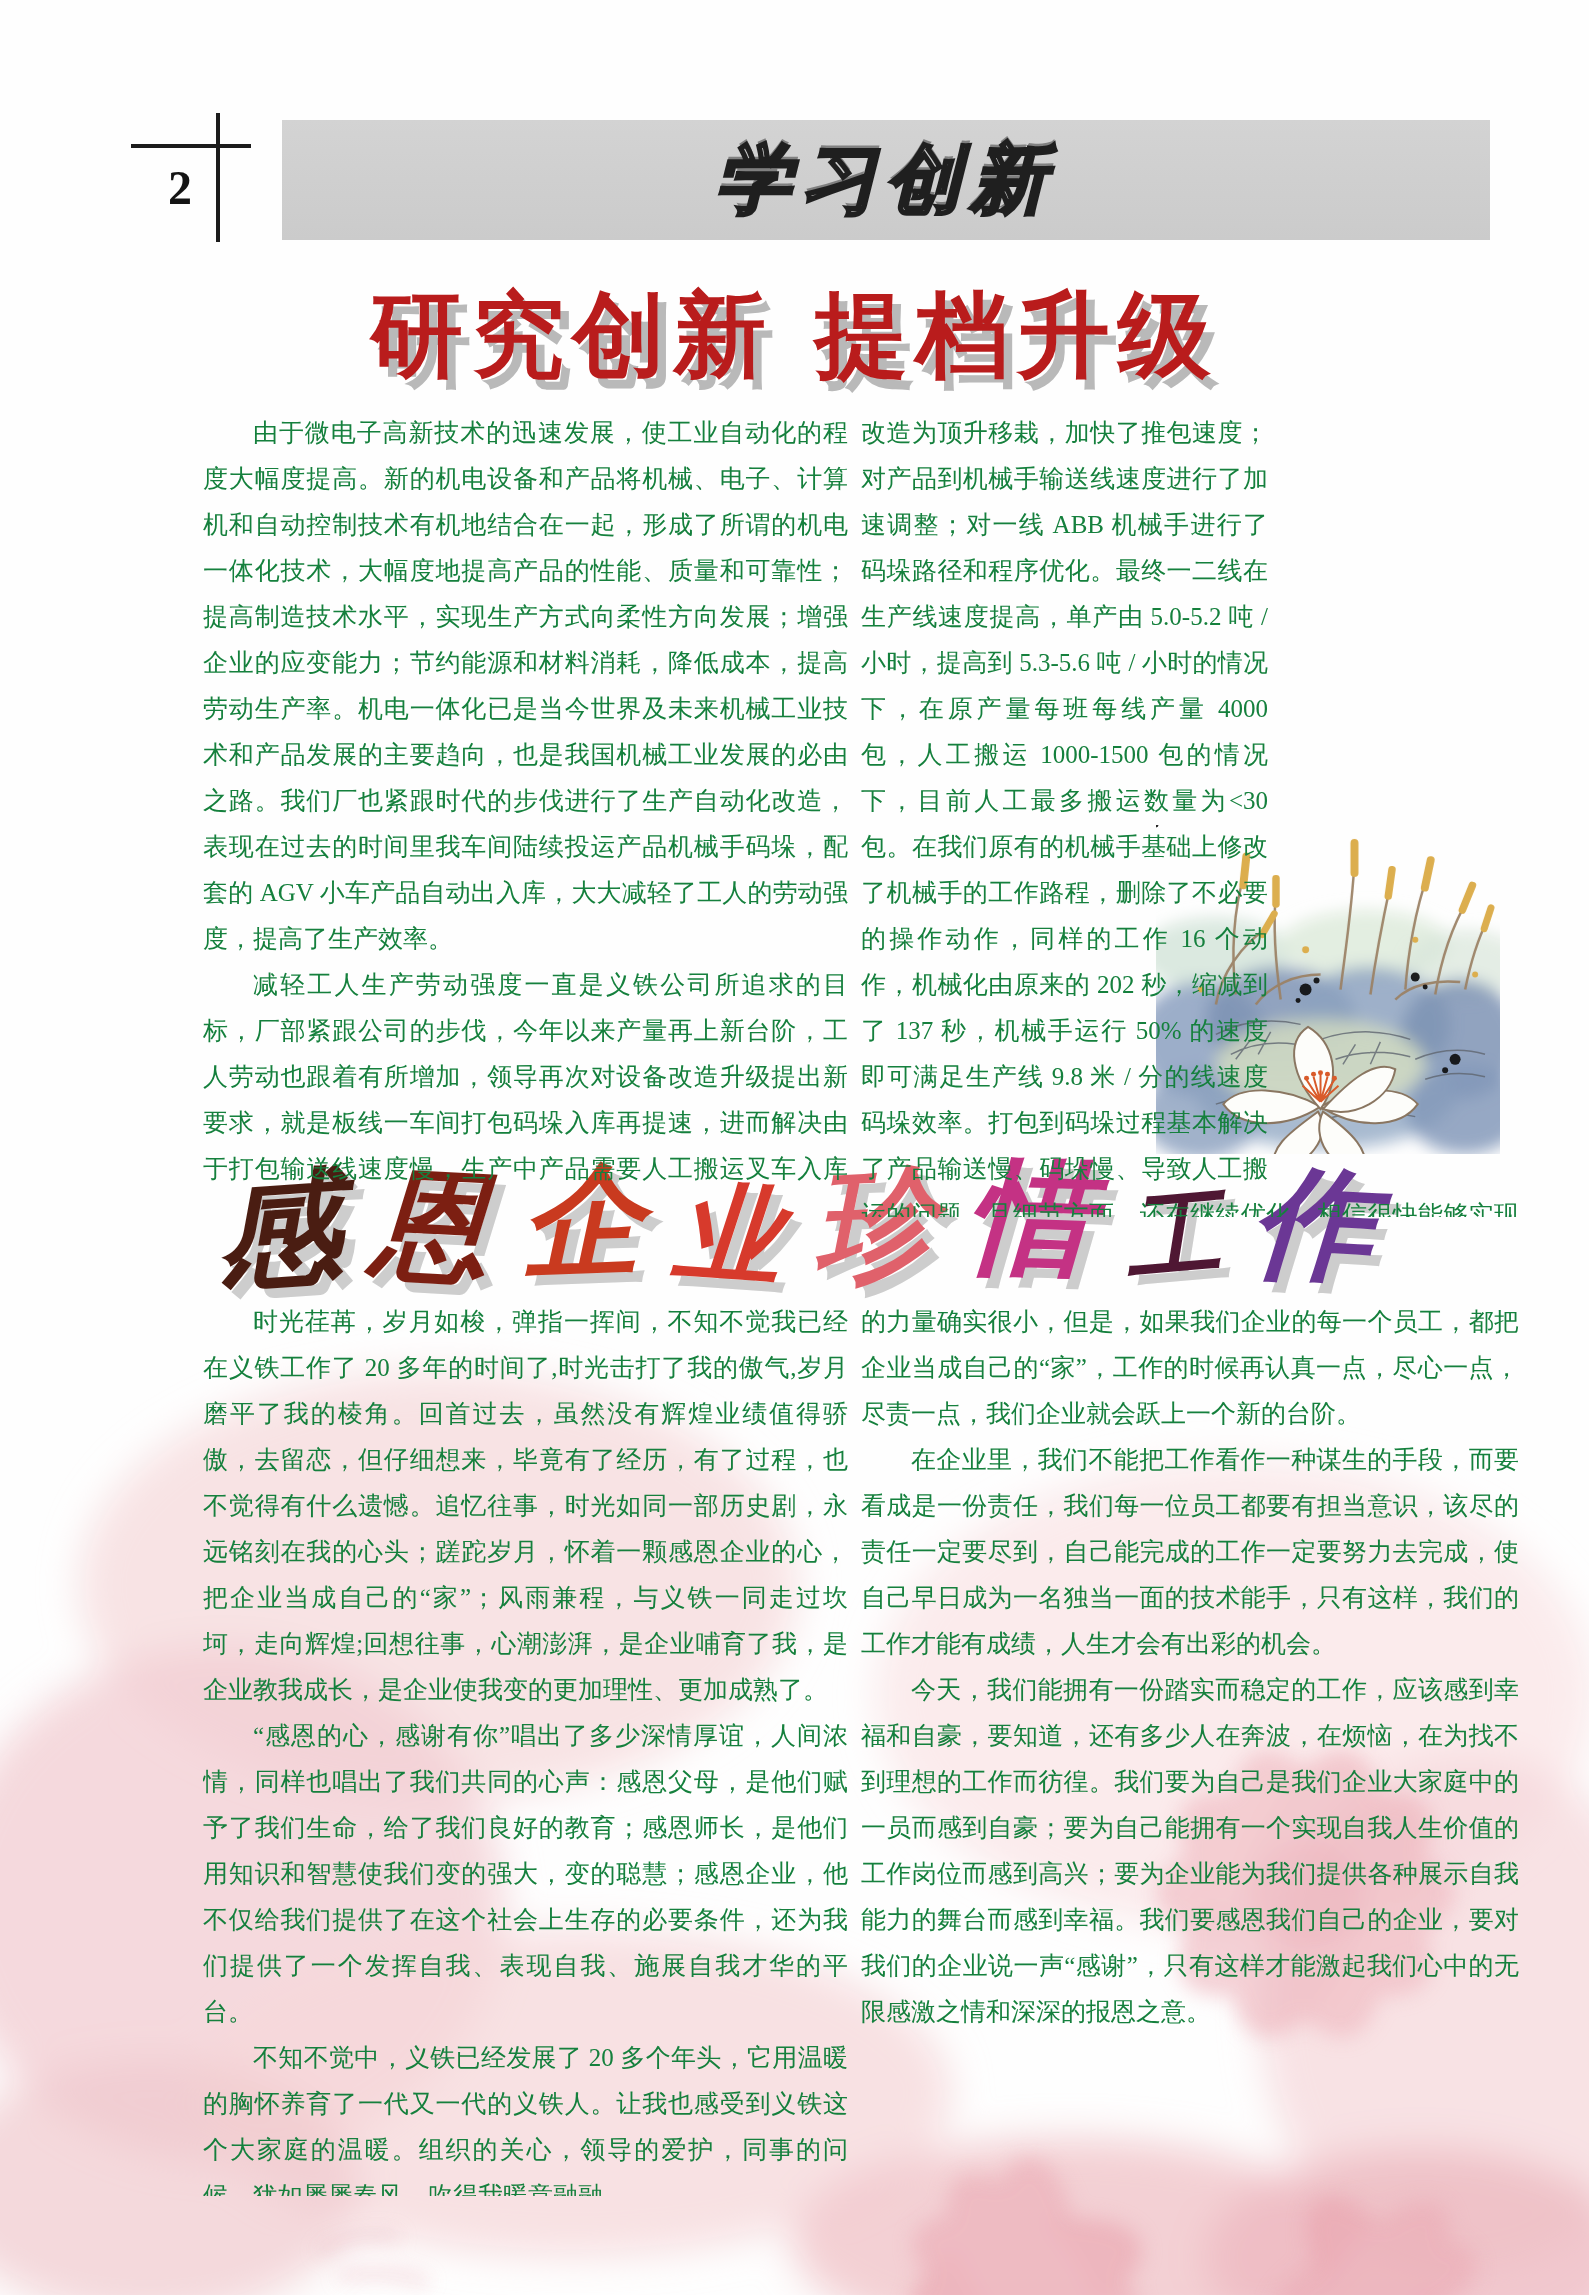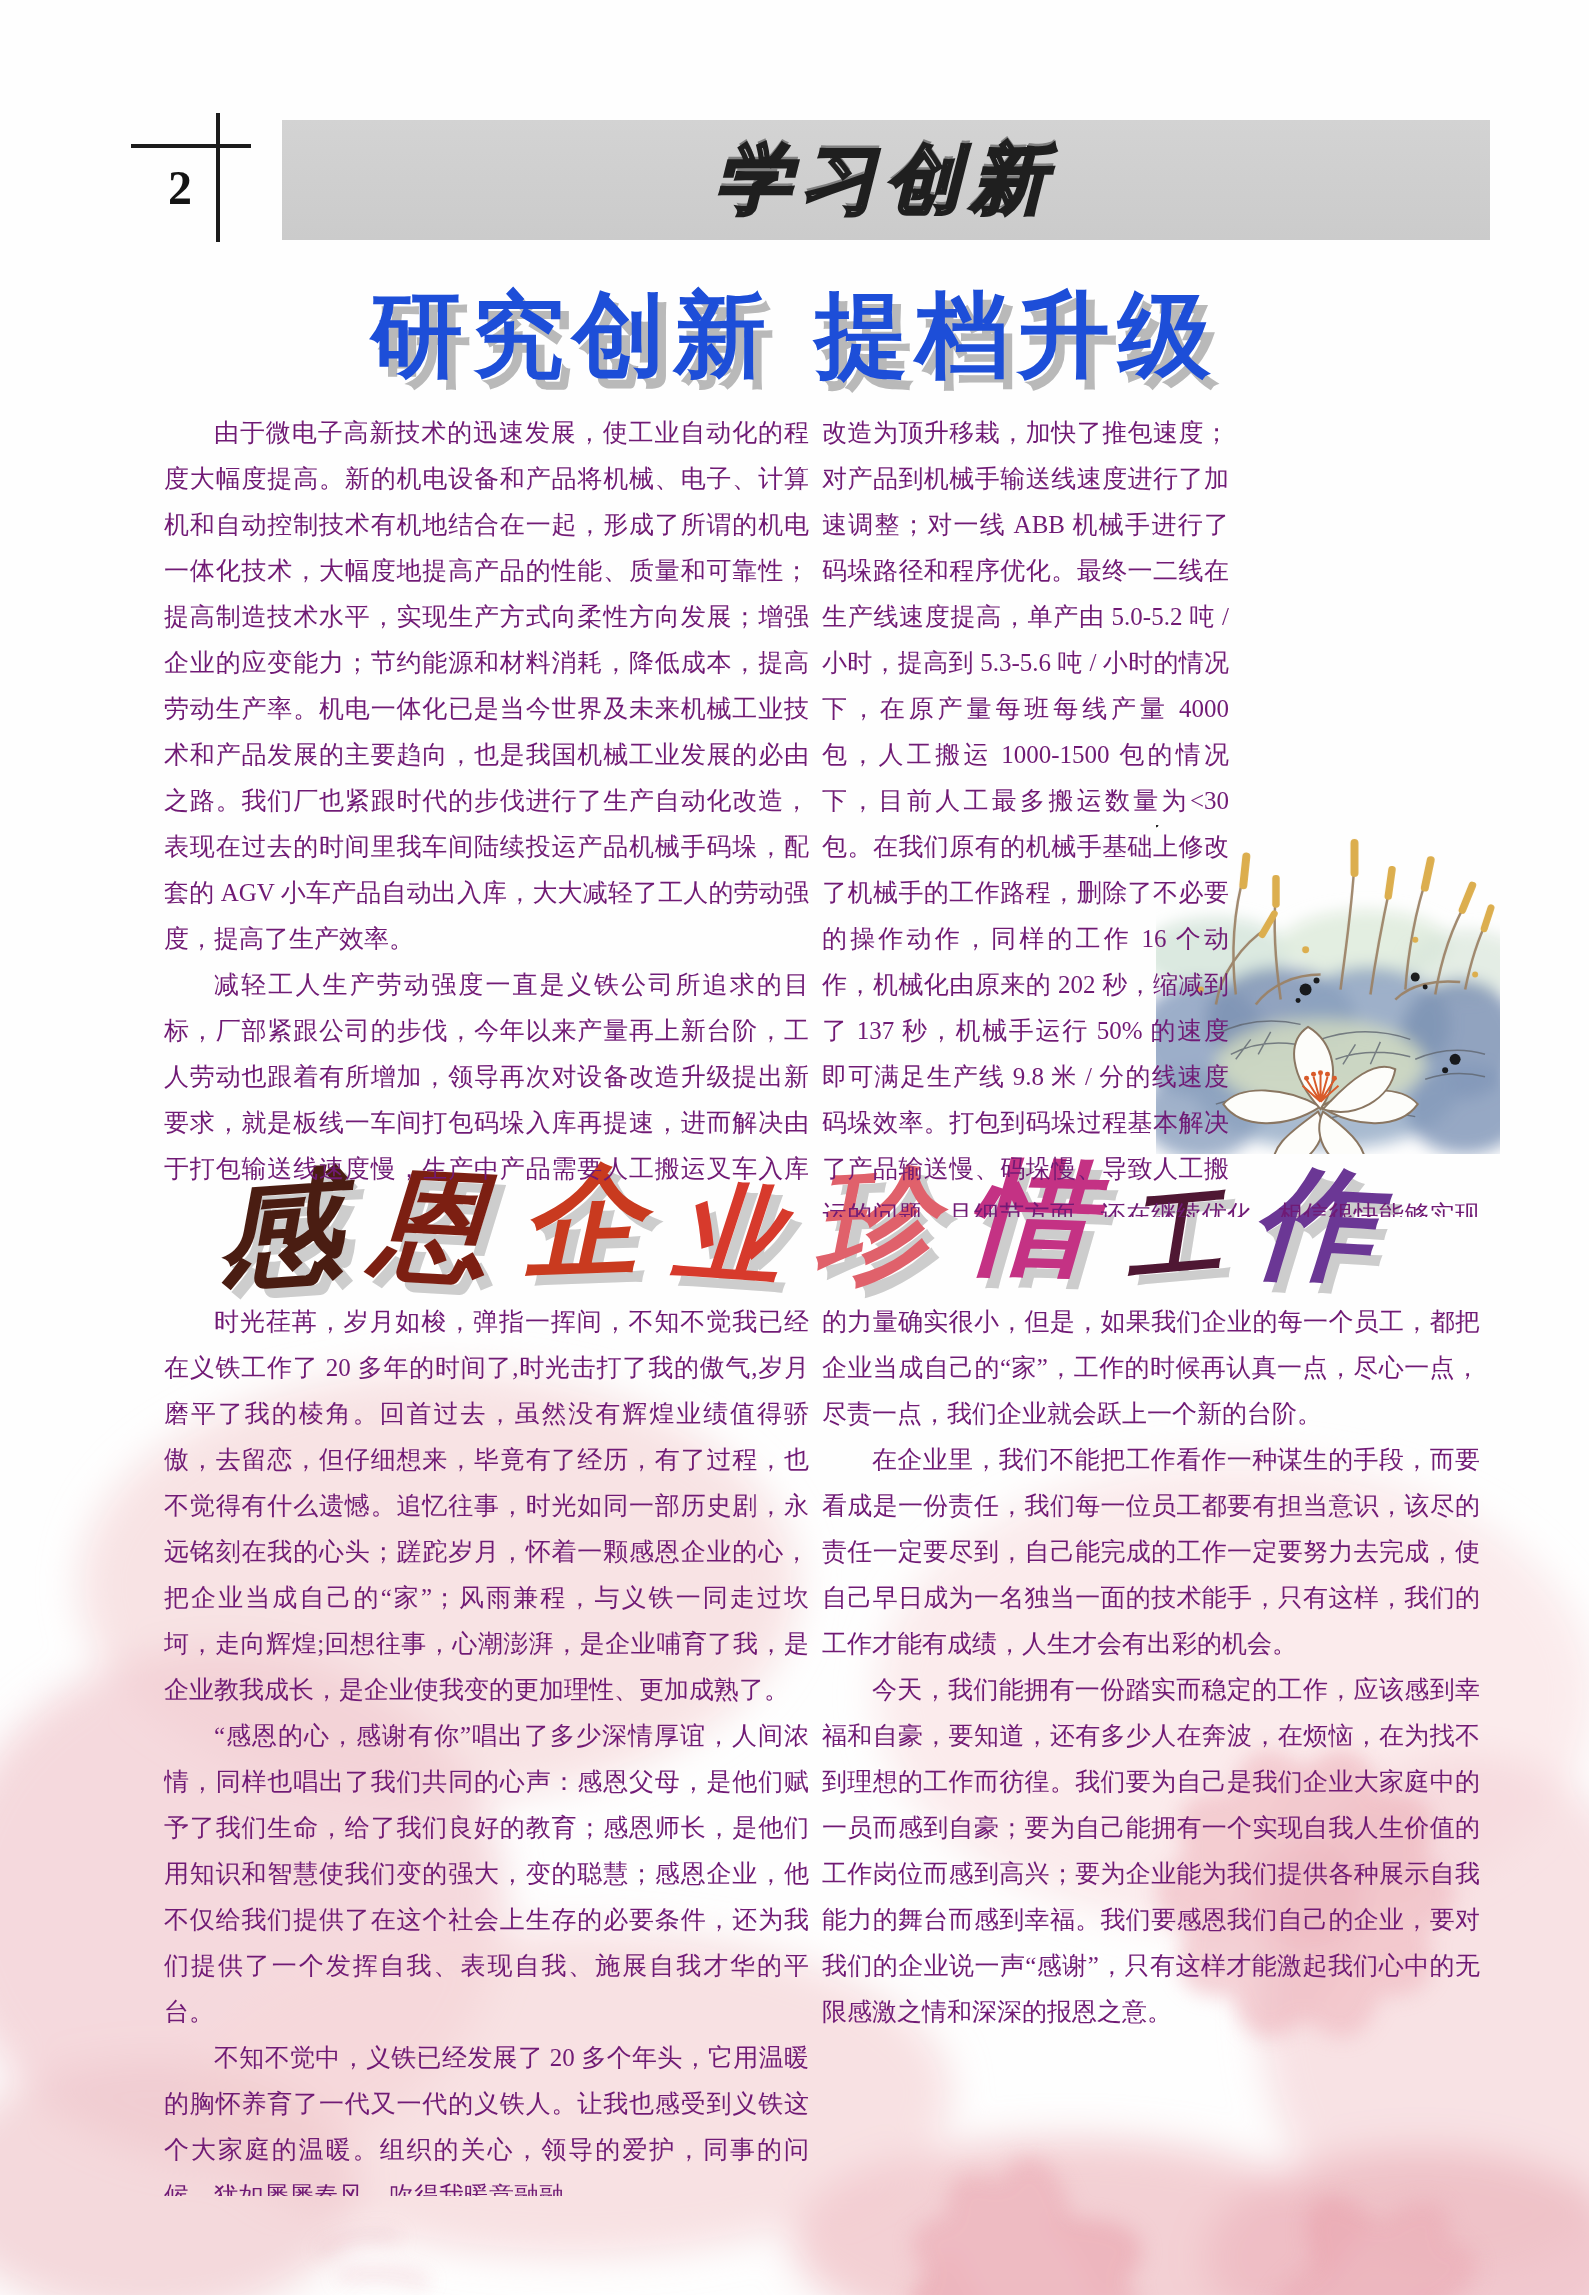--- a/index.html
+++ b/index.html
@@ -15,37 +15,37 @@
   .banner{position:absolute;left:282px;top:120px;width:1208px;height:120px;
     background:linear-gradient(180deg,#d3d3d3 0%,#cbcbcb 100%);
     display:flex;align-items:center;justify-content:center;}
   .banner span{
     font-family:"DejaVu Sans","Liberation Sans",sans-serif;font-size:75px;font-weight:bold;font-style:italic;
     letter-spacing:10px;color:#cdcdcd;-webkit-text-stroke:3px #1f1f1f;
     text-shadow:0 -4.5px 0.5px rgba(30,30,30,0.45);}
   
   .t1{position:absolute;left:0;top:273px;width:1589px;text-align:center;
     font-family:"DejaVu Serif","Liberation Serif",serif;font-weight:bold;
-    font-size:93px;letter-spacing:8px;color:#1d4ed8;
+    font-size:93px;letter-spacing:8px;color:#b91c1c;
     text-shadow:8.5px 9.5px 0 #b9b9b9;white-space:nowrap;}
   .t2{position:absolute;left:0;top:1141px;width:1589px;text-align:center;white-space:nowrap;}
   .t2 span{display:inline-block;margin:0 15px;font-family:"DejaVu Serif","Liberation Serif",serif;
     font-weight:bold;font-style:italic;font-size:112px;
     text-shadow:9px 10px 0 #cdcdcd;}
   .t2 span:nth-child(1){font-size:125px;transform:rotate(-4deg) translateY(7px);}
   .t2 span:nth-child(2){font-size:117px;transform:rotate(3deg);}
   .t2 span:nth-child(3){font-size:122px;transform:rotate(-2deg) translateY(-3px);}
   .t2 span:nth-child(4){font-size:107px;transform:rotate(4deg) translateY(5px);}
   .t2 span:nth-child(5){font-size:122px;transform:rotate(-3deg);}
   .t2 span:nth-child(6){font-size:125px;transform:rotate(2deg) translateY(-5px);}
   .t2 span:nth-child(7){font-size:95px;transform:rotate(-5deg) translateY(3px);}
   .t2 span:nth-child(8){font-size:122px;transform:rotate(3deg);}
   
   .col{position:absolute;font-size:25px;line-height:46px;text-align:justify;
-    color:#701a75;overflow:hidden;z-index:2;}
+    color:#15803d;overflow:hidden;z-index:2;margin-left:39px;}
   .col p{margin:0;text-indent:2em;}
   .col p.noindent{text-indent:0;}
   .a1-left {left:164px; top:410px; width:645px;height:777px;}
   .a1-right{left:822px;top:410px; width:658px;height:807px;}
   .a2-left {left:164px; top:1299px;width:645px;height:897px;}
   .a2-right{left:822px;top:1299px;width:658px;height:907px;}
   .illus-spacer{float:right;width:234px;height:349px;margin-top:421px;margin-left:17px;}
   
   .illus{position:absolute;left:1156px;top:825px;z-index:1;}
   .pinkwash{position:absolute;left:0;top:1266px;z-index:0;}

